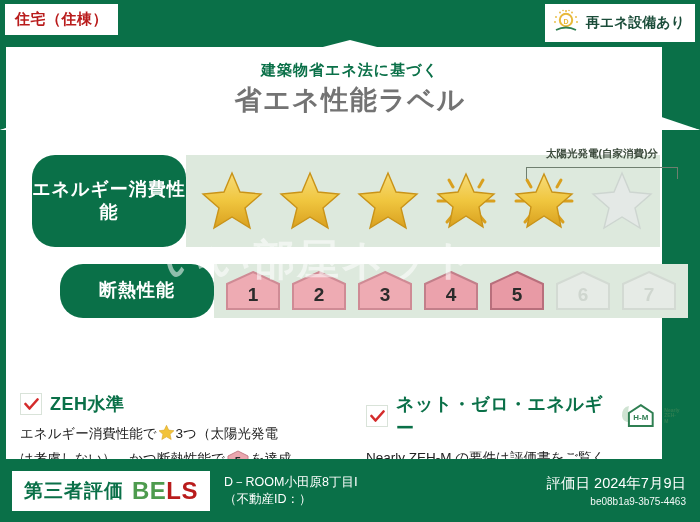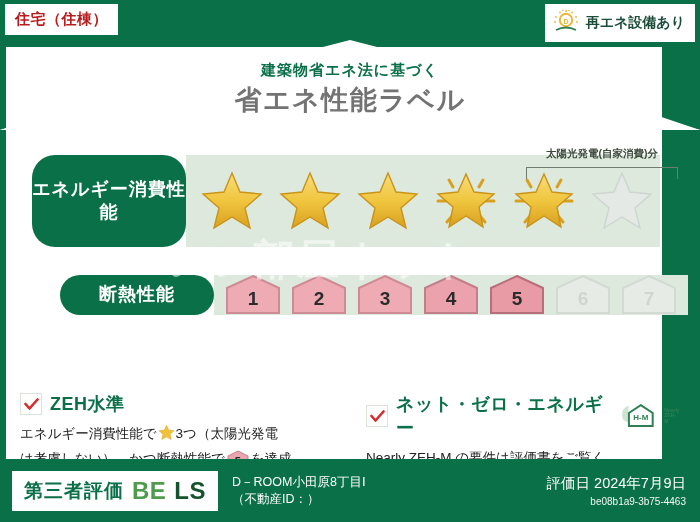--- a/index.html
+++ b/index.html
@@ -60,21 +60,21 @@
     position:absolute;left:0;top:232px;width:639px;text-align:center;
     font-size:42px;font-weight:bold;color:rgba(255,255,255,0.55);
     z-index:7;pointer-events:none;letter-spacing:2px;
   }
   
   .row{
     position:absolute;left:32px;width:628px;display:flex;align-items:stretch;
     z-index:5;
   }
   .row-energy{top:155px;height:92px;}
-  .row-insul{top:275px;height:40px;padding-left:28px;}
+  .row-insul{top:264px;height:54px;padding-left:28px;}
   .row-label{
     width:154px;background:#0a7048;color:#fff;
     display:flex;align-items:center;justify-content:center;text-align:center;
     font-weight:bold;font-size:18px;line-height:1.3;letter-spacing:1px;
     flex:0 0 154px;
     border-radius:23px;
   }
   .row-body{
     flex:1;background:#dde9dd;position:relative;
     display:flex;align-items:center;
@@ -134,21 +134,21 @@
     position:absolute;left:0;bottom:0;width:700px;height:63px;background:#0a7048;z-index:4;
     display:flex;align-items:center;
   }
   .bels{
     margin-left:12px;background:#ffffff;padding:6px 12px;
     display:flex;align-items:center;gap:8px;flex:0 0 auto;
   }
   .bels .jp{color:#0a7048;font-weight:bold;font-size:19px;letter-spacing:1px;}
   .bels .en{font-weight:bold;font-size:24px;letter-spacing:0.5px;}
   .bels .en .b1{color:#4e9b4e;}
-  .bels .en .b2{color:#14532d;margin-left:8px;}
+  .bels .en .b2{color:#b91c1c;}
   .bldg{
     margin-left:14px;color:#fff;font-size:12.5px;line-height:1.35;flex:1;
   }
   .eval{
     margin-right:14px;color:#fff;text-align:right;
   }
   .eval .d{font-size:14.5px;}
   .eval .id{font-size:10px;margin-top:3px;opacity:0.95;}
 </style>
 </head>

